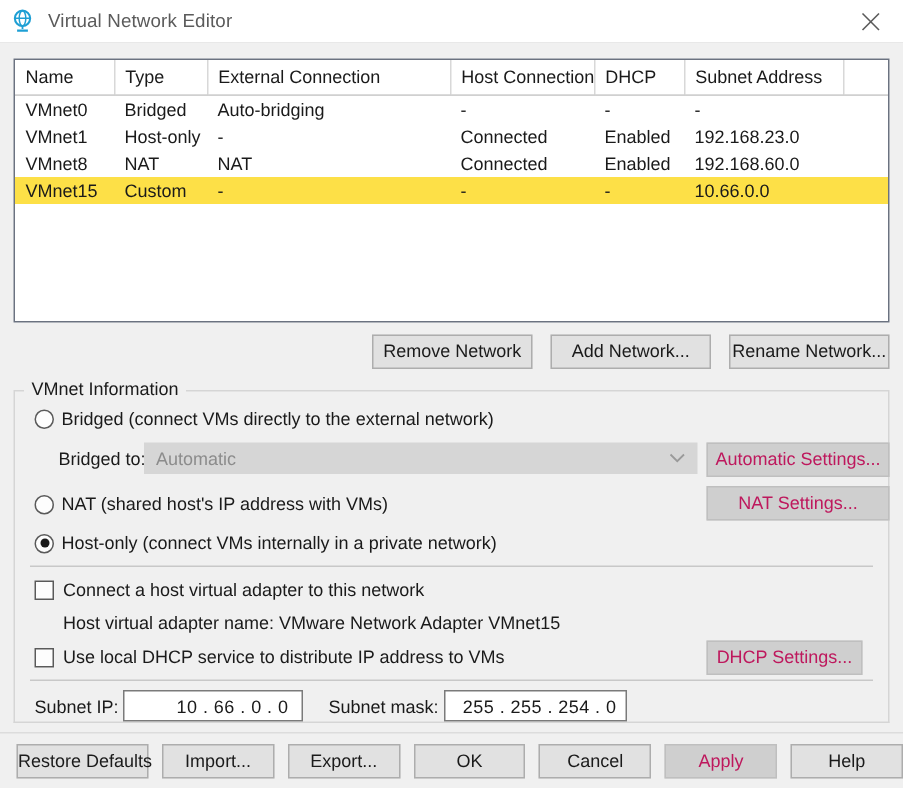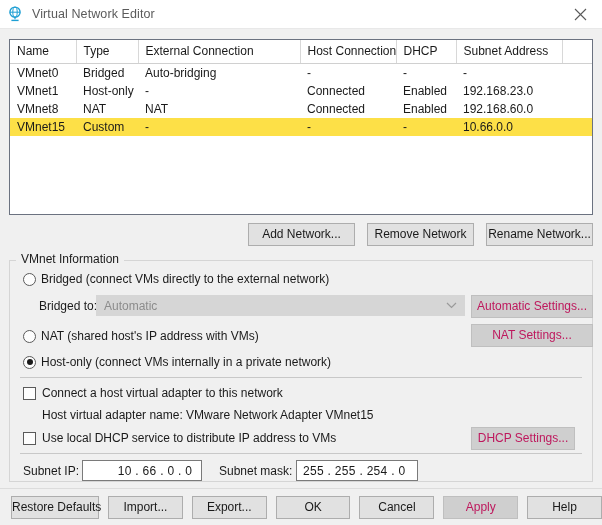--- a/index.html
+++ b/index.html
@@ -302,22 +302,22 @@
         <td>-</td>
         <td>-</td>
         <td>10.66.0.0</td>
         <td></td>
       </tr>
     </tbody>
   </table>
 </div>
 
 <div class="table-buttons">
+  <div class="btn">Remove Network</div>
   <div class="btn">Add Network...</div>
-  <div class="btn">Remove Network</div>
   <div class="btn">Rename Network...</div>
 </div>
 
 <div class="groupbox">
   <div class="gb-topline-left"></div>
   <div class="gb-topline-right"></div>
   <div class="gb-title">VMnet Information</div>
 
   <div class="opt abs" style="left:13px; top:12px;">
     <span class="radio"></span>
@@ -359,21 +359,21 @@
   </div>
   <div class="btn disabled abs" style="left:461px; top:167px; width:104px;">DHCP Settings...</div>
 
   <div class="abs" style="left:10px; right:10px; top:193px; border-top:1px solid #c8c8c8;"></div>
 
   <div class="abs" style="left:13px; top:204px; font-size:12px;">Subnet IP:</div>
   <div class="ipfield abs" style="left:72px; top:200px; width:120px; justify-content:center;padding-left:32px;">
     <span>10 . 66 . 0  . 0</span>
   </div>
   <div class="abs" style="left:209px; top:204px; font-size:12px;">Subnet mask:</div>
-  <div class="ipfield abs" style="left:286px; top:200px; width:122px; justify-content:flex-start;">
+  <div class="ipfield abs" style="left:286px; top:200px; width:122px; justify-content:flex-end;">
     <span>255 . 255 . 254 . 0</span>
   </div>
 </div>
 
 <div class="bottombar">
   <div class="btn">Restore Defaults</div>
   <div class="btn">Import...</div>
   <div class="btn">Export...</div>
   <div class="btn">OK</div>
   <div class="btn">Cancel</div>

